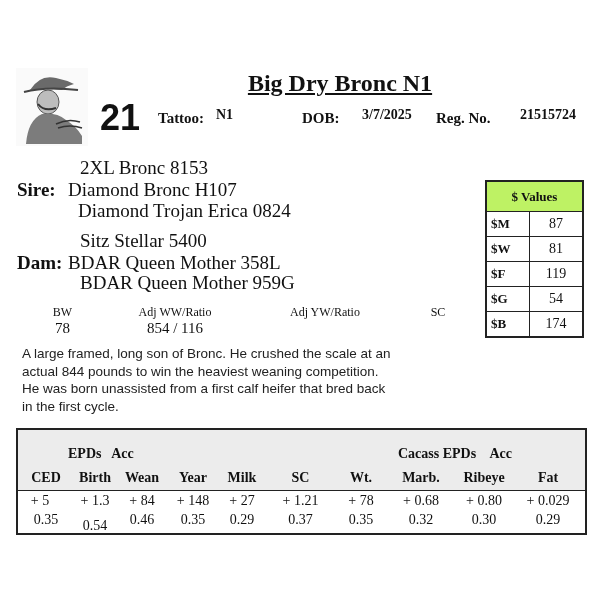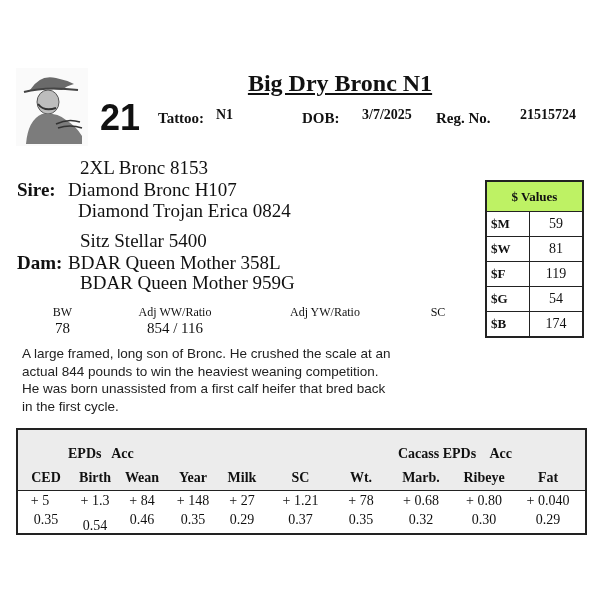--- a/index.html
+++ b/index.html
@@ -60,21 +60,21 @@
 <div class="abs ped" style="left:68px;top:252px;">BDAR Queen Mother 358L</div>
 <div class="abs ped" style="left:80px;top:272px;">BDAR Queen Mother 959G</div>
 
 <table class="abs svals">
   <tbody>
       <tr>
         <th colspan="2">$ Values</th>
       </tr>
   <tr>
         <td class="k">$M</td>
-        <td class="v">59</td>
+        <td class="v">87</td>
       </tr>
   <tr>
         <td class="k">$W</td>
         <td class="v">81</td>
       </tr>
   <tr>
         <td class="k">$F</td>
         <td class="v">119</td>
       </tr>
   <tr>
@@ -117,21 +117,21 @@
 
   <div class="epd-cell ev" style="left:2px;top:63px;width:40px;">+ 5</div>
   <div class="epd-cell ev" style="left:52px;top:63px;width:50px;">+ 1.3</div>
   <div class="epd-cell ev" style="left:100px;top:63px;width:48px;">+ 84</div>
   <div class="epd-cell ev" style="left:150px;top:63px;width:50px;">+ 148</div>
   <div class="epd-cell ev" style="left:200px;top:63px;width:48px;">+ 27</div>
   <div class="epd-cell ev" style="left:255px;top:63px;width:55px;">+ 1.21</div>
   <div class="epd-cell ev" style="left:318px;top:63px;width:50px;">+ 78</div>
   <div class="epd-cell ev" style="left:375px;top:63px;width:56px;">+ 0.68</div>
   <div class="epd-cell ev" style="left:436px;top:63px;width:60px;">+ 0.80</div>
-  <div class="epd-cell ev" style="left:500px;top:63px;width:60px;">+ 0.040</div>
+  <div class="epd-cell ev" style="left:500px;top:63px;width:60px;">+ 0.029</div>
 
   <div class="epd-cell ev" style="left:6px;top:82px;width:44px;">0.35</div>
   <div class="epd-cell ev" style="left:52px;top:88px;width:50px;">0.54</div>
   <div class="epd-cell ev" style="left:100px;top:82px;width:48px;">0.46</div>
   <div class="epd-cell ev" style="left:150px;top:82px;width:50px;">0.35</div>
   <div class="epd-cell ev" style="left:200px;top:82px;width:48px;">0.29</div>
   <div class="epd-cell ev" style="left:255px;top:82px;width:55px;">0.37</div>
   <div class="epd-cell ev" style="left:318px;top:82px;width:50px;">0.35</div>
   <div class="epd-cell ev" style="left:375px;top:82px;width:56px;">0.32</div>
   <div class="epd-cell ev" style="left:436px;top:82px;width:60px;">0.30</div>

